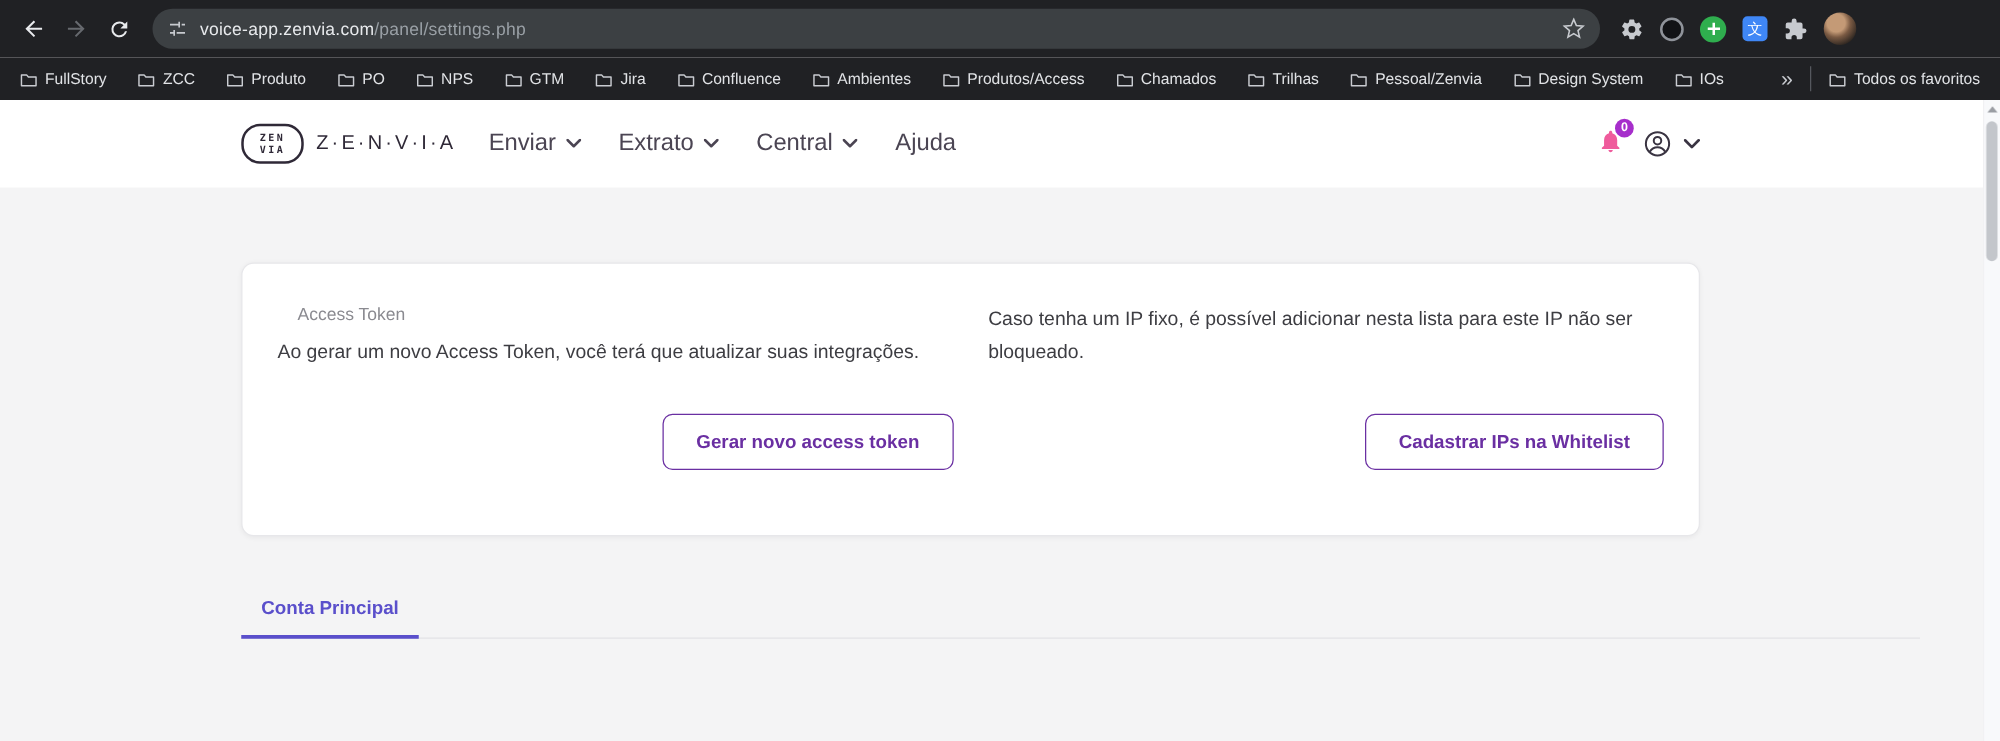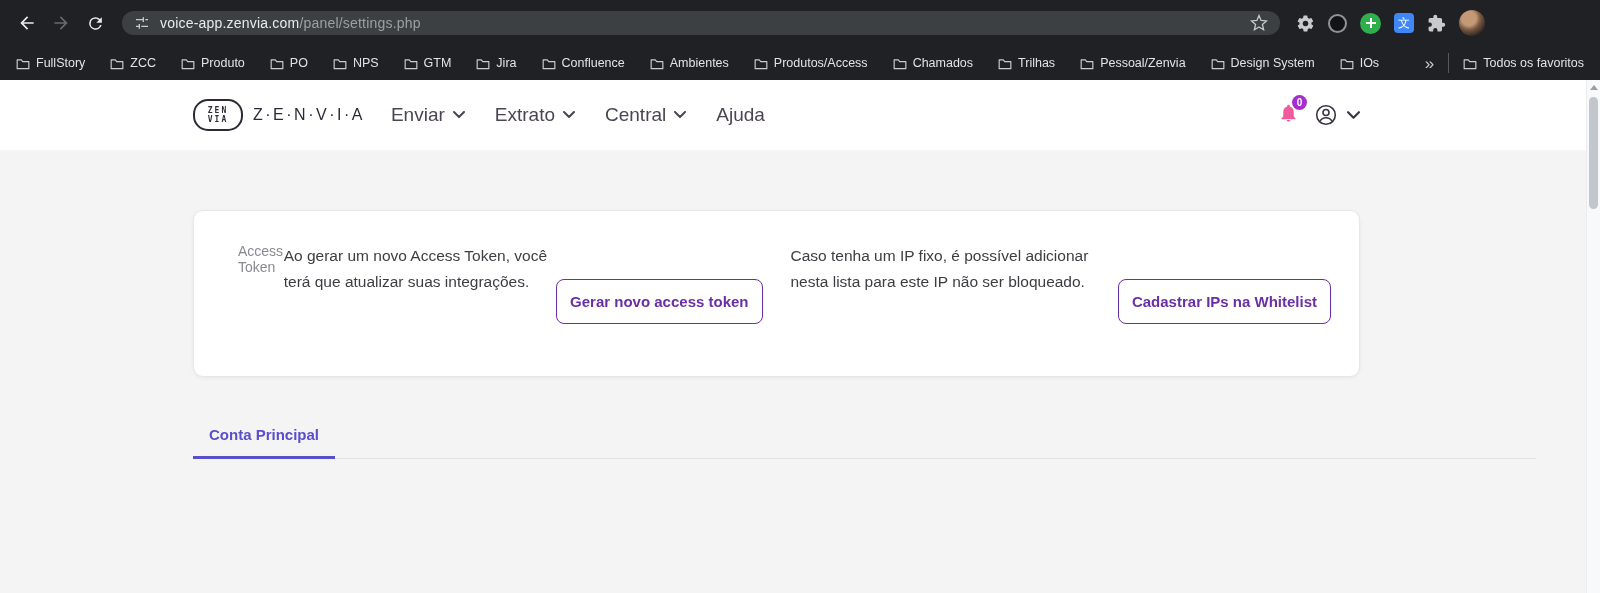--- a/index.html
+++ b/index.html
@@ -12,21 +12,21 @@
   
   .chrome-top {
     height:46px; background: var(--chrome-bg,#202124);
     display:flex; align-items:center; padding:0 10px;
   }
   .icon-btn {
     width:34px; height:34px; border:none; background:transparent; border-radius:50%;
     display:flex; align-items:center; justify-content:center; flex:0 0 auto; cursor:pointer;
   }
   .address-bar {
-    margin-left:10px; height:24px; flex:0 0 1158px;
+    margin-left:10px; height:32px; flex:0 0 1158px;
     background: var(--pill-bg,#3c4043); border-radius:16px;
     display:flex; align-items:center; padding:0 12px; gap:10px; cursor:text;
   }
   .url { flex:1; font-size:14px; color:#e8eaed; white-space:nowrap; overflow:hidden; letter-spacing:.2px; }
   .url .path { color:#9aa0a6; }
   .right-icons { display:flex; align-items:center; gap:13px; margin-left:16px; }
   .circle-ext {
     width:19px; height:19px; border-radius:50%;
     border:2px solid #8f939a; background:#121316; display:inline-block;
   }
@@ -84,28 +84,28 @@
   
   .content { padding:32px 0 0 193px; }
   .page-title { font-size:38px; font-weight:400; color: var(--title-color,#474750); letter-spacing:.3px; }
   .card {
     width:1167px; margin-top:28px; background:#fff;
     border:1px solid #e7e7ea; border-radius:10px;
     box-shadow:0 1px 4px rgba(0,0,0,.05);
     padding:32px 28px 52px 28px;
     display:flex; gap:28px;
   }
-  .col { flex:1; display:flex; flex-direction:row; }
+  .col { flex:1; display:flex; flex-direction:column; }
   .col .label { color:#8a8a90; font-size:14px; margin:0 0 10px 16px; }
   .col p { color:#3d3d42; font-size:15.5px; line-height:26px; }
   .outline-btn {
     margin-top:36px; align-self:flex-end;
     background:#fff; border:1px solid var(--accent,#6a2fa2); color: var(--accent,#6a2fa2);
     font-family:inherit; font-size:15px; font-weight:700;
-    padding:13px 13px; border-radius:8px; cursor:pointer; white-space:nowrap;
+    padding:13px 26px; border-radius:8px; cursor:pointer; white-space:nowrap;
   }
   .tabs { width:1343px; margin-top:36px; border-bottom:1px solid #e2e2e6; display:flex; }
   .tab {
     padding:13px 16px; margin-bottom:-1px;
     color: var(--tab-accent,#5a4fcb); font-size:15px; font-weight:600;
     border-bottom:3px solid var(--tab-accent,#5a4fcb);
     border-radius:0; cursor:pointer; white-space:nowrap;
   }
 
   

